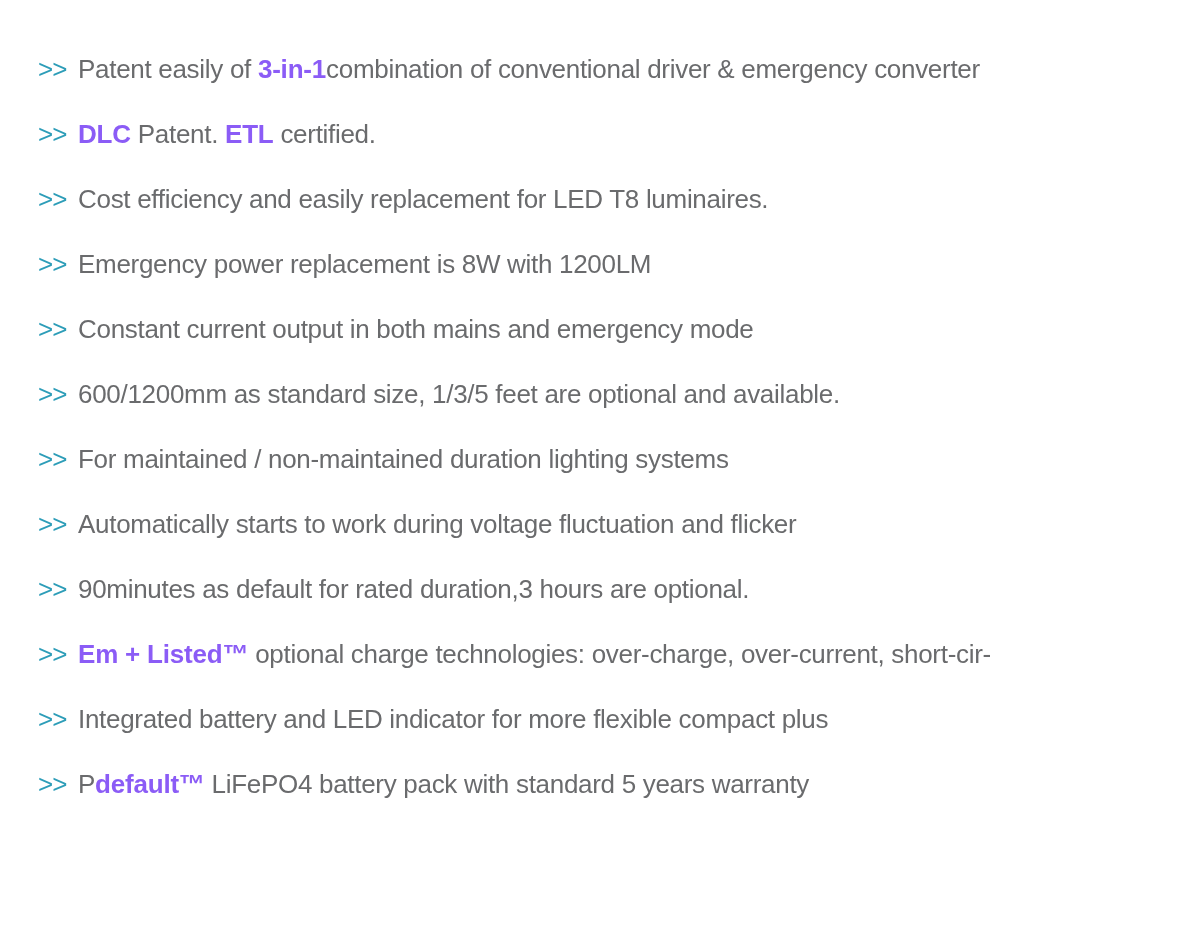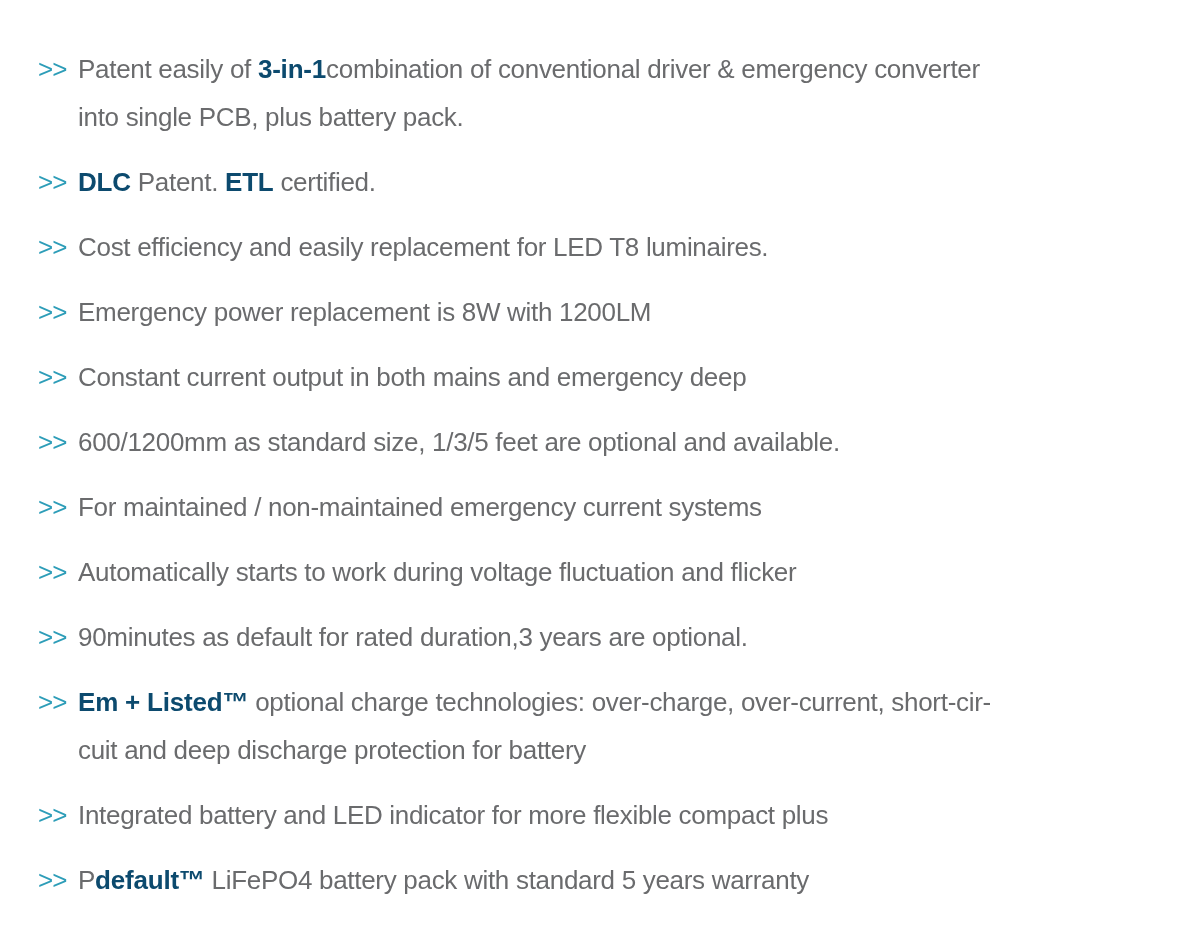--- a/index.html
+++ b/index.html
@@ -33,68 +33,68 @@
     color: #2d9db8;
     font-weight: 500;
     letter-spacing: -1px;
     user-select: none;
   }
   .feature-text {
     flex: 1 1 auto;
   }
   .feature-text b {
     font-weight: 700;
-    color: #0c4a6e;
+    color: #8b5cf6;
     letter-spacing: -0.2px;
   }
 </style>
 </head>
 <body>
 
 <div class="page">
   <div class="feature-list" id="feature-list">
       <div class="feature-item">
         <span class="marker">&gt;&gt;</span>
-        <span class="feature-text"><span>Patent easily of </span><b>3-in-1</b><span>combination of conventional driver &amp; emergency converter</span><br><span>into single PCB, plus battery pack.</span></span>
+        <span class="feature-text"><span>Patent easily of </span><b>3-in-1</b><span>combination of conventional driver &amp; emergency converter</span><br></span>
       </div>
       <div class="feature-item">
         <span class="marker">&gt;&gt;</span>
         <span class="feature-text"><b>DLC</b><span> Patent. </span><b>ETL</b><span> certified.</span></span>
       </div>
       <div class="feature-item">
         <span class="marker">&gt;&gt;</span>
         <span class="feature-text"><span>Cost efficiency and easily replacement for LED T8 luminaires.</span></span>
       </div>
       <div class="feature-item">
         <span class="marker">&gt;&gt;</span>
         <span class="feature-text"><span>Emergency power replacement is 8W with 1200LM</span></span>
       </div>
       <div class="feature-item">
         <span class="marker">&gt;&gt;</span>
-        <span class="feature-text"><span>Constant current output in both mains and emergency deep</span></span>
+        <span class="feature-text"><span>Constant current output in both mains and emergency mode</span></span>
       </div>
       <div class="feature-item">
         <span class="marker">&gt;&gt;</span>
         <span class="feature-text"><span>600/1200mm as standard size, 1/3/5 feet are optional and available.</span></span>
       </div>
       <div class="feature-item">
         <span class="marker">&gt;&gt;</span>
-        <span class="feature-text"><span>For maintained / non-maintained emergency current systems</span></span>
+        <span class="feature-text"><span>For maintained / non-maintained duration lighting systems</span></span>
       </div>
       <div class="feature-item">
         <span class="marker">&gt;&gt;</span>
         <span class="feature-text"><span>Automatically starts to work during voltage fluctuation and flicker</span></span>
       </div>
       <div class="feature-item">
         <span class="marker">&gt;&gt;</span>
-        <span class="feature-text"><span>90minutes as default for rated duration,3 years are optional.</span></span>
+        <span class="feature-text"><span>90minutes as default for rated duration,3 hours are optional.</span></span>
       </div>
       <div class="feature-item">
         <span class="marker">&gt;&gt;</span>
-        <span class="feature-text"><b>Em + Listed™</b><span> optional charge technologies: over-charge, over-current, short-cir-</span><br><span>cuit and deep discharge protection for battery</span></span>
+        <span class="feature-text"><b>Em + Listed™</b><span> optional charge technologies: over-charge, over-current, short-cir-</span><br></span>
       </div>
       <div class="feature-item">
         <span class="marker">&gt;&gt;</span>
         <span class="feature-text"><span>Integrated battery and LED indicator for more flexible compact plus</span></span>
       </div>
       <div class="feature-item">
         <span class="marker">&gt;&gt;</span>
         <span class="feature-text"><span>P</span><b>default™</b><span> LiFePO4 battery pack with standard 5 years warranty</span></span>
       </div>
     </div>

